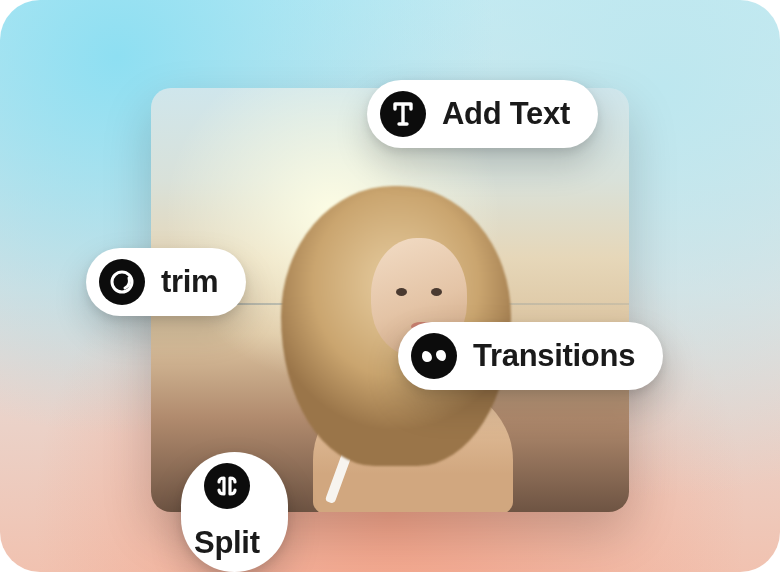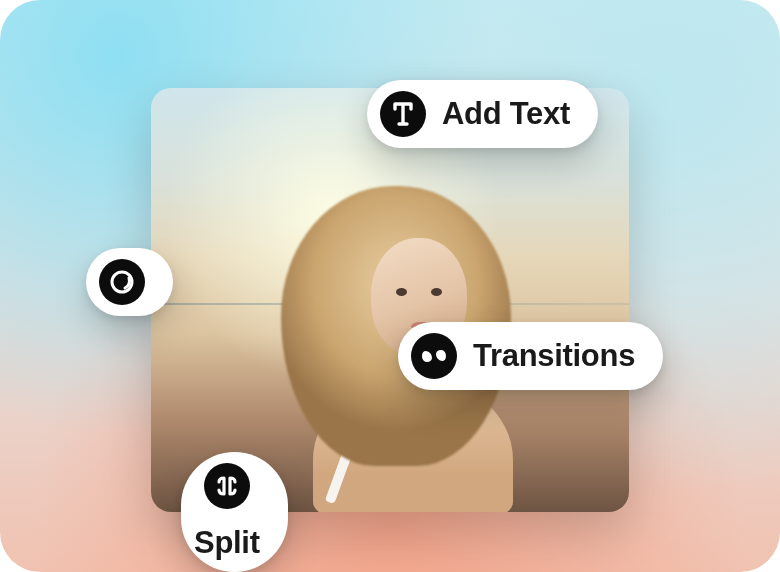--- a/index.html
+++ b/index.html
@@ -185,20 +185,21 @@
     <span class="label">Add Text</span>
   </div>
 
   <div class="pill trim">
     <span class="icon">
       <svg width="28" height="28" viewBox="0 0 28 28" fill="none">
         <circle cx="14" cy="14" r="10" stroke="#fff" stroke-width="3"></circle>
         <path d="M17 20 Q23 17 21 10" stroke="#fff" stroke-width="3" stroke-linecap="round" fill="none"></path>
       </svg>
     </span>
+    <span class="label">trim</span>
   </div>
 
   <div class="pill transitions">
     <span class="icon">
       <svg width="30" height="30" viewBox="0 0 30 30" fill="none">
         <path d="M3 15 C3 9 8 9 11 12 C14 15 14 21 8 21 C3 21 3 15 3 15 Z
                  M27 15 C27 21 22 21 19 18 C16 15 16 9 22 9 C27 9 27 15 27 15 Z" fill="#fff"></path>
       </svg>
     </span>
     <span class="label">Transitions</span>

